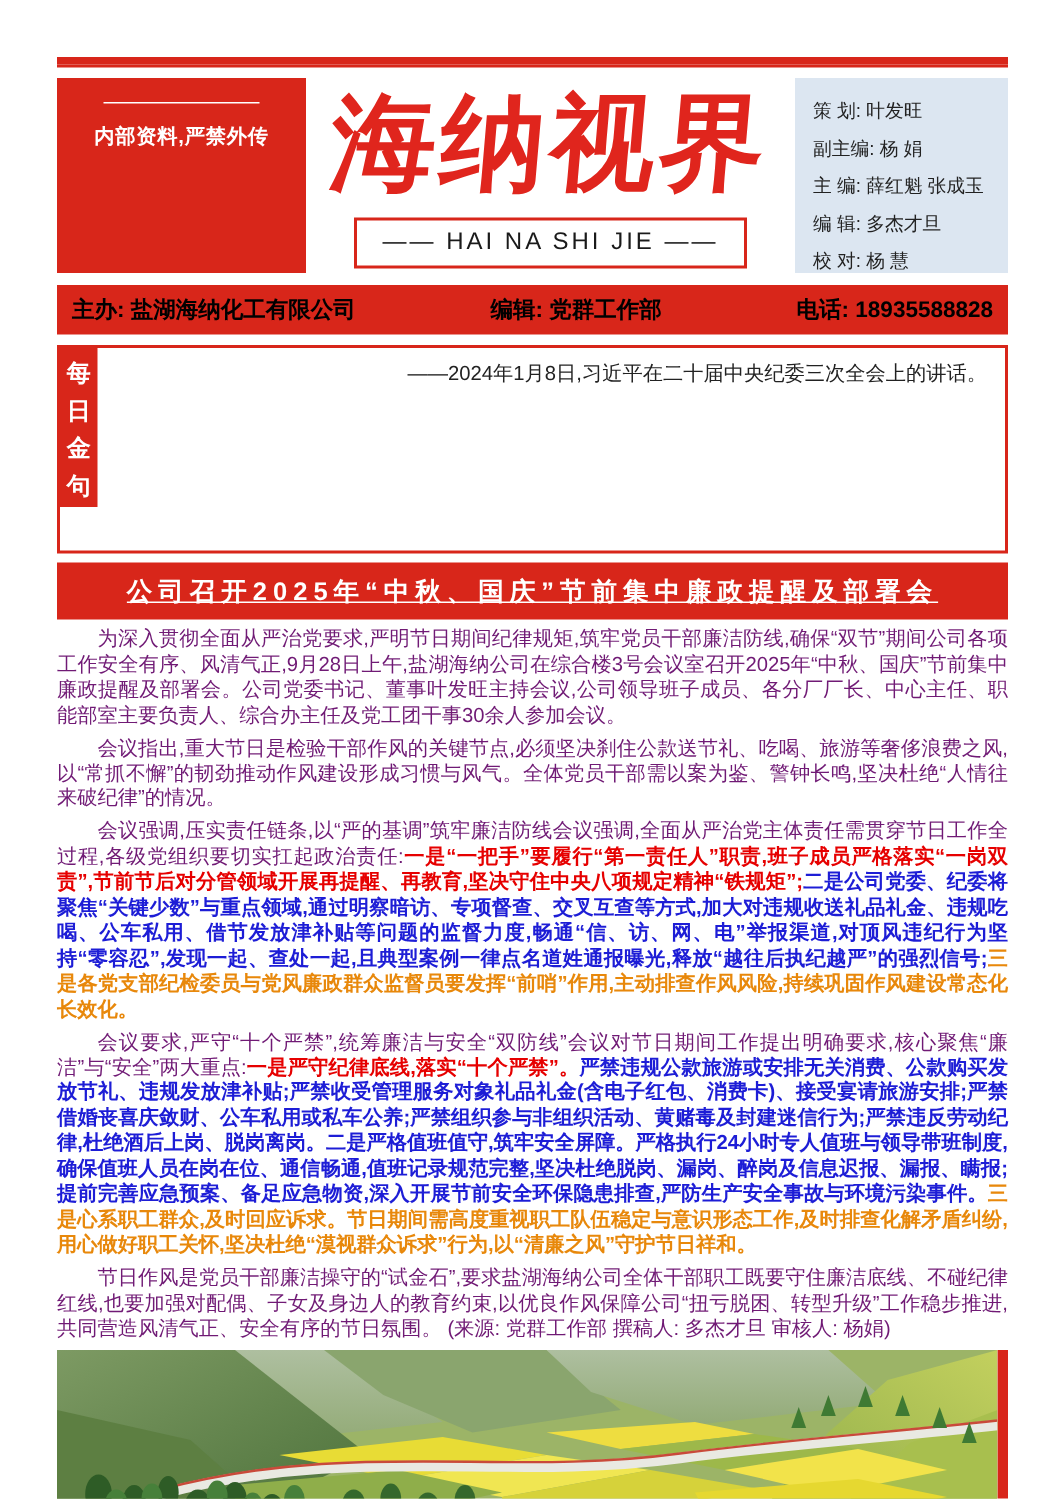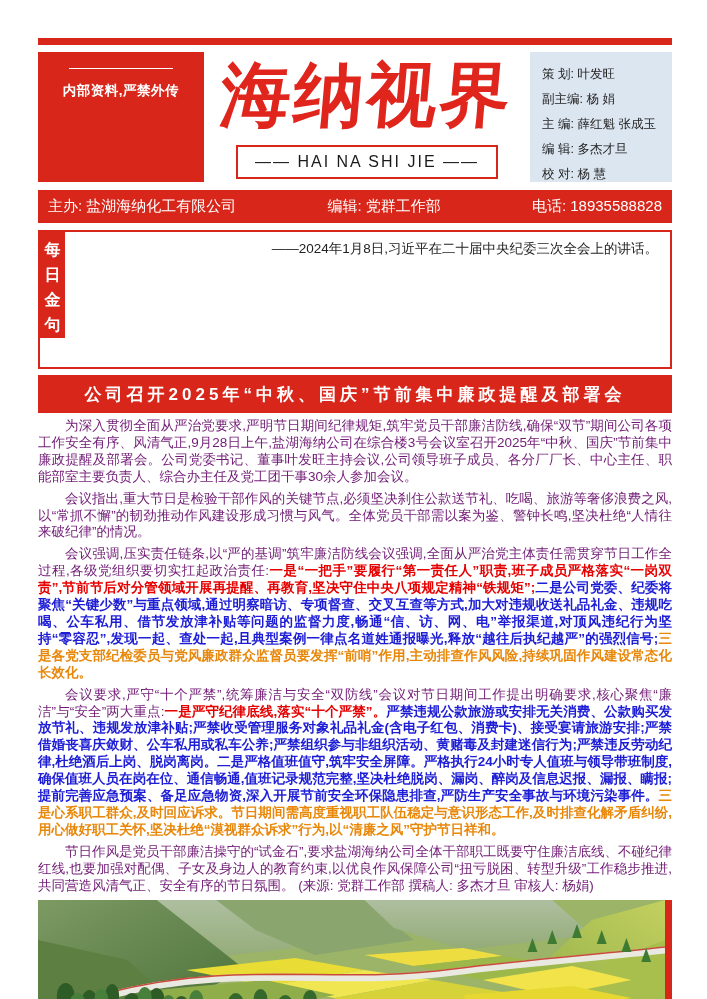--- a/index.html
+++ b/index.html
@@ -34,43 +34,43 @@
     width:262px; margin:7px auto 0; border:2px solid #d8261a;
     font-size:16px; color:#1a1a1a; letter-spacing:2px; padding:6px 0; font-weight:500;
   }
   .staff-box {
     width:142px; flex:none; background:#dce6f1; color:#222;
     font-size:12.5px; line-height:25px; padding:10px 0 0 12px; white-space:nowrap;
   }
 
   
   .info-bar {
-    margin-top:8px; height:33px; background:#d8261a; color:#ffffff;
+    margin-top:8px; height:33px; background:#d8261a; color:#000000;
     display:flex; justify-content:space-between; align-items:center;
-    font-size:15px; font-weight:normal; padding:0 10px;
+    font-size:15px; font-weight:bold; padding:0 10px;
   }
 
   
   .quote-box { margin-top:7px; border:2px solid #d8261a; display:flex; min-height:139px; }
   .quote-label {
     width:25px; flex:none; height:106px; background:#d8261a; color:#fff;
     display:flex; flex-direction:column; align-items:center; padding-top:5px;
   }
   .quote-label div { font-size:16px; font-weight:bold; line-height:25px; }
   .quote-body { flex:1; padding:5px 12px 4px; }
   .quote-text {
     font-size:15px; font-weight:bold; color:#151515; line-height:29.5px;
     text-indent:2em; text-align:justify; letter-spacing:.5px;
   }
   .quote-attr { text-align:right; font-size:13.5px; color:#222; margin-top:3px; }
 
   
   .headline-bar {
     margin-top:6px; background:#d8261a; color:#fff; text-align:center;
-    font-size:17px; font-weight:bold; letter-spacing:4px; padding:8px 0 7px;
+    font-size:17px; font-weight:bold; letter-spacing:4px; padding:8px 0 7px;text-decoration:underline;
   }
 
   
   .article { margin-top:3px; font-size:13.5px; line-height:16.9px; text-align:justify; color:#3a3a3a; }
   .article p { text-indent:2em; margin:5px 0 0; }
   .seg-black { color:#701a75; }
   .seg-red    { color:#e60000; font-weight:bold; }
   .seg-blue   { color:#1d1dd6; font-weight:bold; }
   .seg-orange { color:#e8880b; font-weight:bold; }
 

